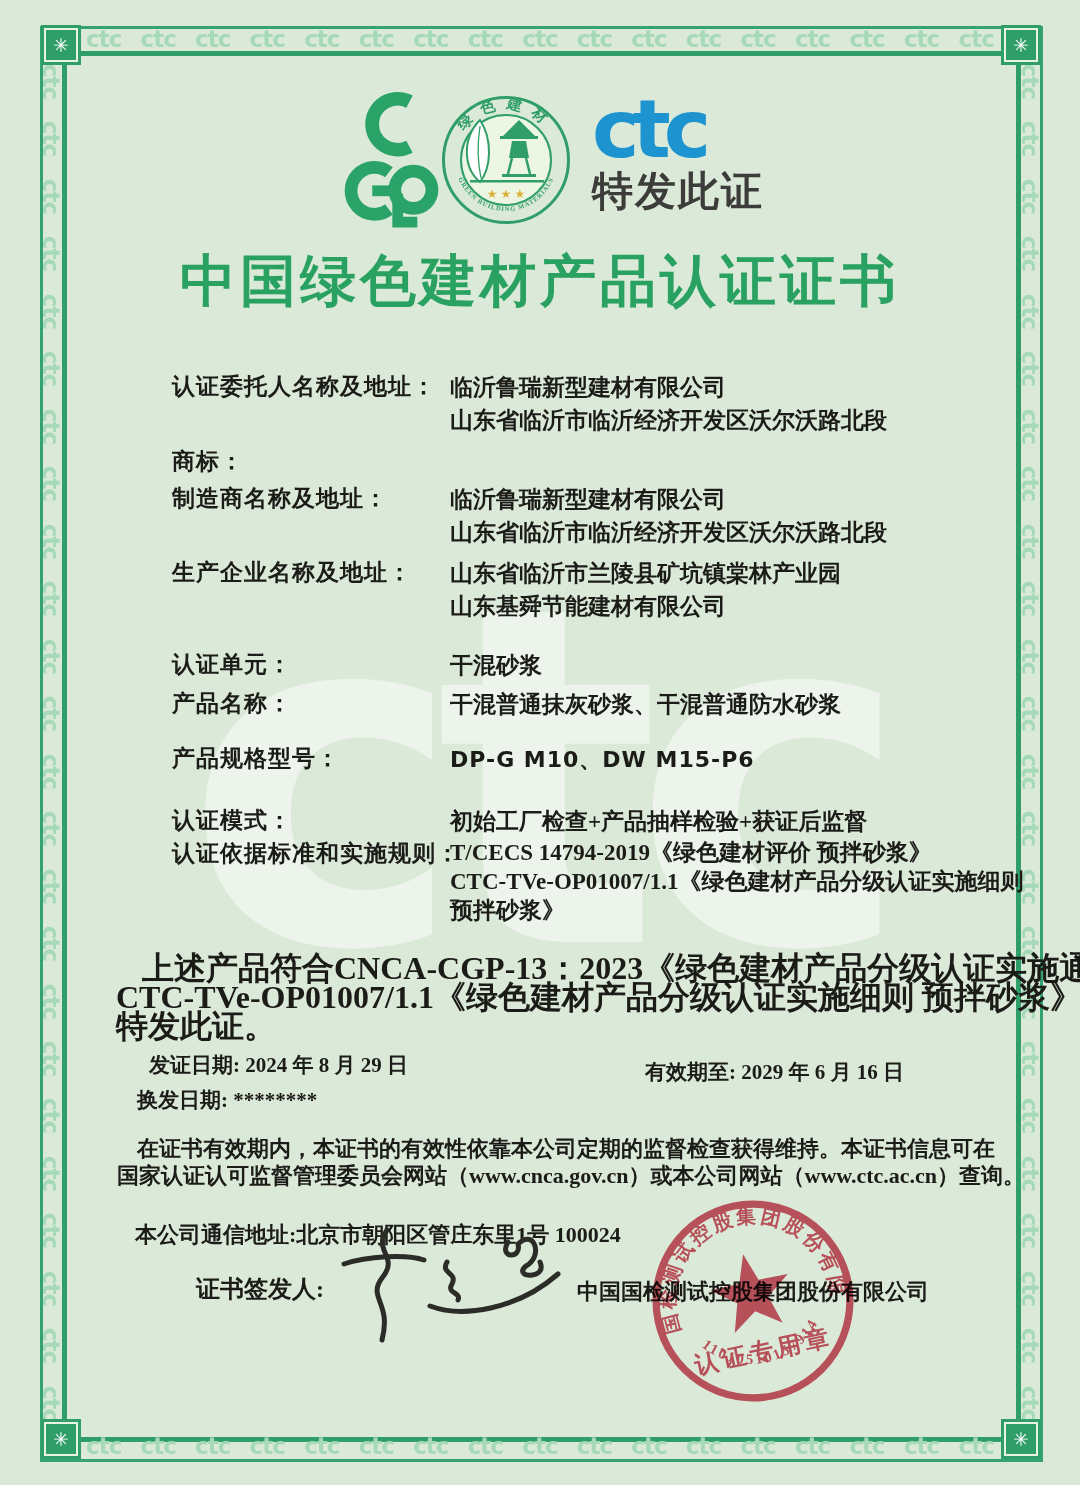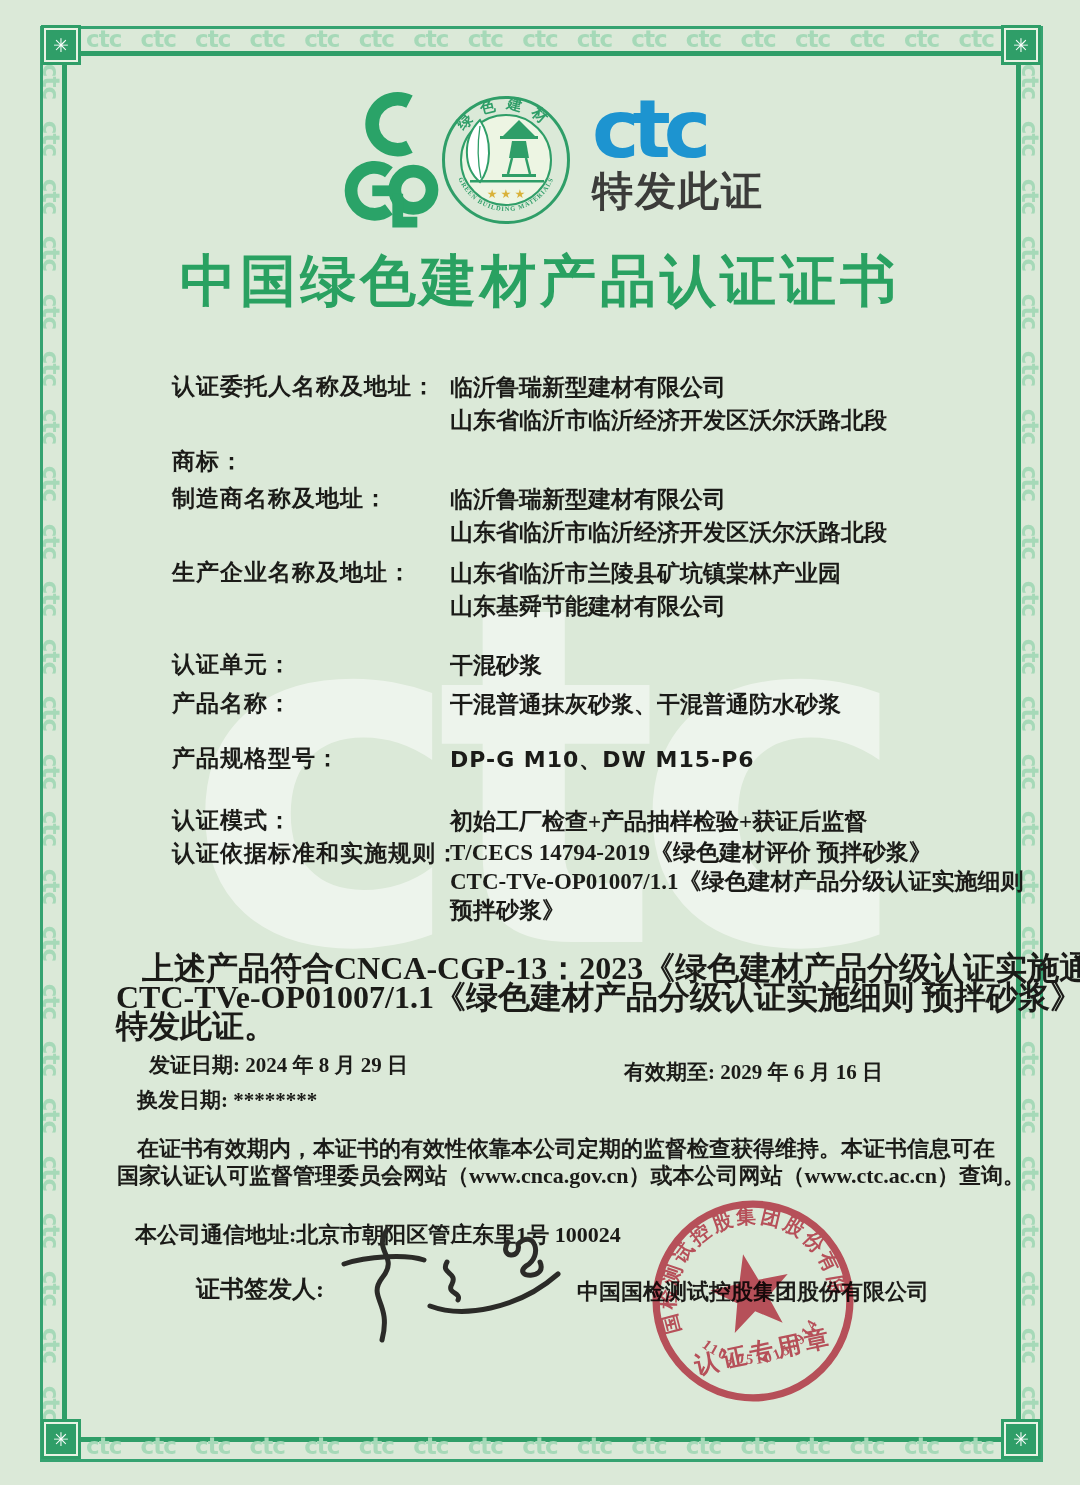--- a/index.html
+++ b/index.html
@@ -42,21 +42,21 @@
   .row .vals{position:absolute;left:450px;top:0;white-space:nowrap;line-height:33px;}
   .r0{top:371px;} .r1{top:446px;} .r2{top:483px;} .r3{top:557px;}
   .r4{top:649px;} .r5{top:688px;} .r6{top:743px;} .r7{top:805px;}
   .r8{top:838px;} .r8 .vals{line-height:29px;}
   .r6 .vals{font-family:"DejaVu Sans",sans-serif;font-size:22px;letter-spacing:1px;}
   
   .statement{position:absolute;left:116px;top:954px;width:900px;font-size:32px;font-weight:bold;
              line-height:29px;z-index:4;white-space:nowrap;}
   .statement .ind{padding-left:26px;}
   .dates{position:absolute;z-index:4;font-size:21px;font-weight:bold;white-space:nowrap;}
-  .d-issue{left:137px;top:1051px;margin-left:12px;} .d-reissue{left:137px;top:1086px;} .d-valid{left:624px;top:1058px;}
+  .d-issue{left:137px;top:1051px;margin-left:12px;} .d-reissue{left:137px;top:1086px;} .d-valid{left:645px;top:1058px;}
   .notice{position:absolute;left:117px;top:1135px;width:900px;font-size:22px;font-weight:bold;
           line-height:27px;z-index:4;white-space:nowrap;}
   .notice .ind{padding-left:20px;}
   .notice .addr{margin-top:32px;padding-left:18px;}
   
   .sig-label{position:absolute;left:196px;top:1273px;font-size:24px;font-weight:bold;z-index:4;}
   .sig-svg{position:absolute;left:312px;top:1222px;width:260px;height:130px;z-index:4;}
   .company{position:absolute;left:577px;top:1277px;font-size:22px;font-weight:bold;z-index:4;white-space:nowrap;}
   .seal{position:absolute;left:628px;top:1176px;width:250px;height:250px;z-index:5;
         transform:rotate(-12deg);opacity:0.9;mix-blend-mode:multiply;}

